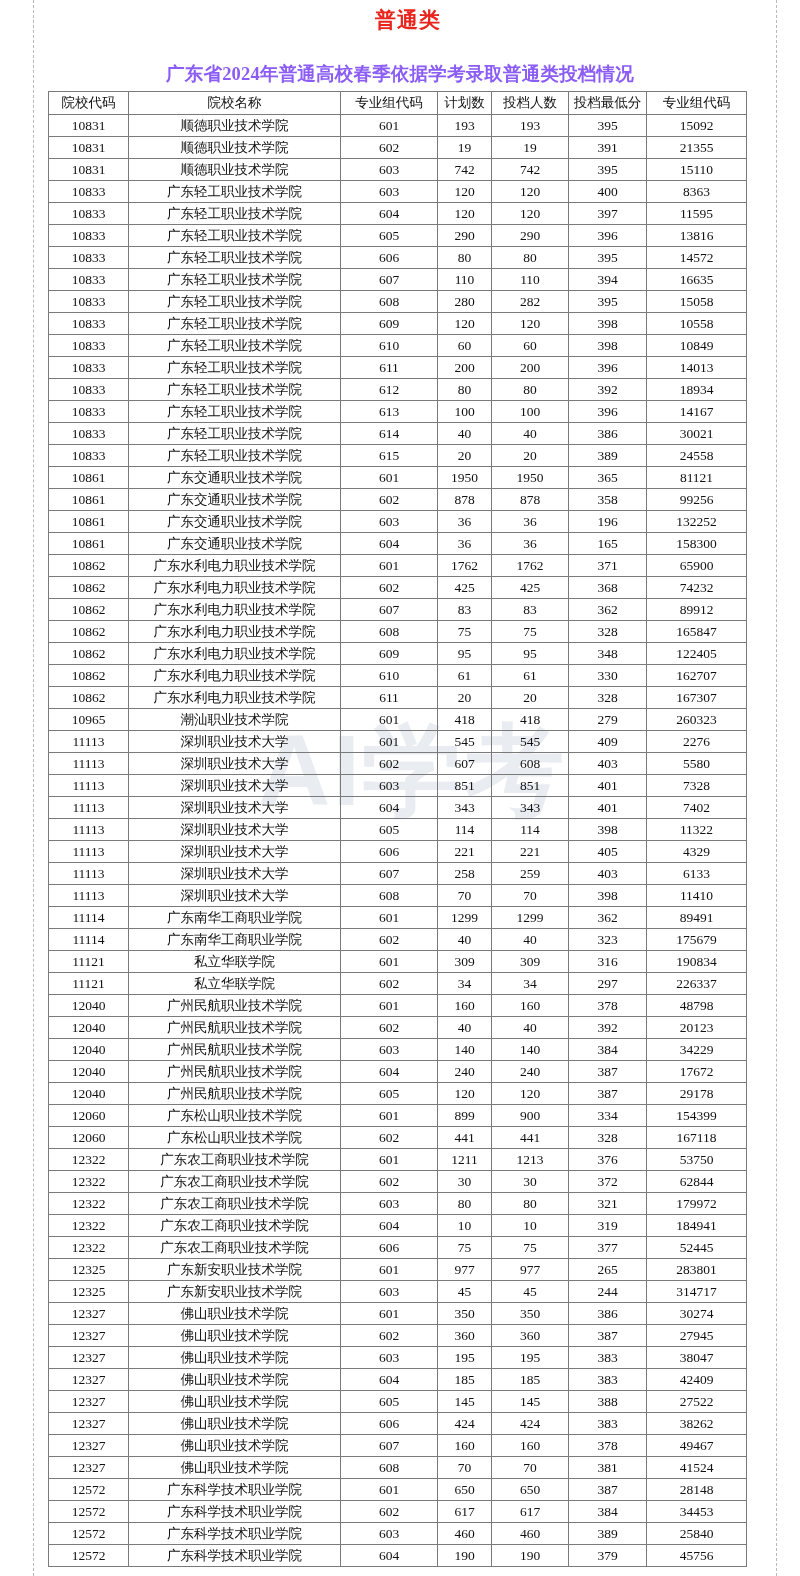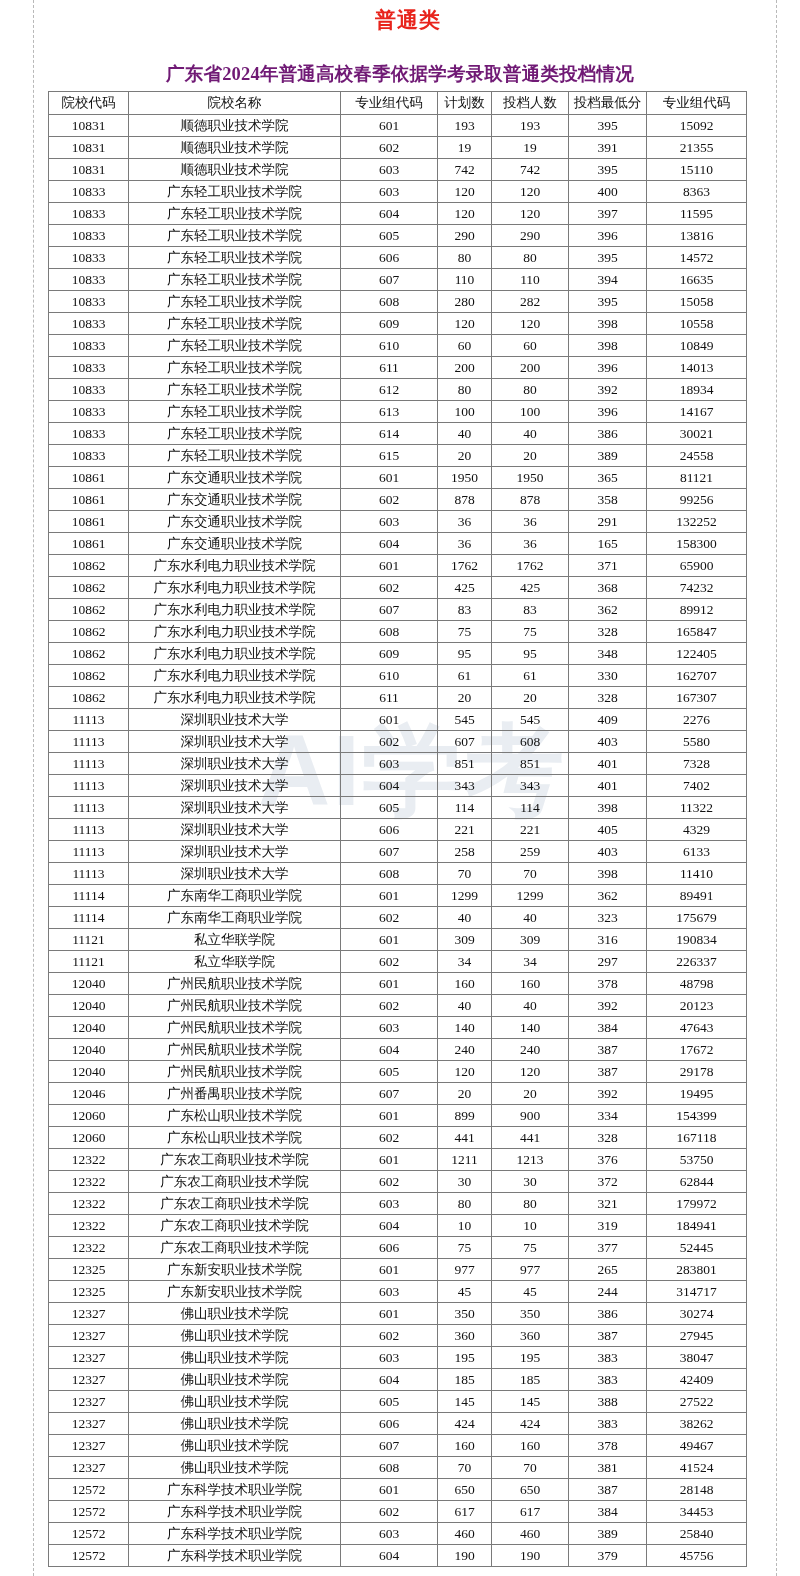--- a/index.html
+++ b/index.html
@@ -40,21 +40,21 @@
     font-family: "Liberation Sans", "DejaVu Sans", sans-serif;
   }
 
   
   .table-caption {
     position: absolute;
     top: 61px;
     left: 0;
     width: 800px;
     text-align: center;
-    color: #701a75;
+    color: #8b5cf6;
     font-size: 18.5px;
     font-weight: bold;
     letter-spacing: 0.2px;
   }
 
   
   .watermark {
     position: absolute;
     left: 236px;
     top: 700px;
@@ -313,21 +313,21 @@
           <td class="admit">878</td>
           <td class="score">358</td>
           <td class="rank">99256</td>
         </tr>
         <tr>
           <td class="code">10861</td>
           <td class="name">广东交通职业技术学院</td>
           <td class="group">603</td>
           <td class="plan">36</td>
           <td class="admit">36</td>
-          <td class="score">291</td>
+          <td class="score">196</td>
           <td class="rank">132252</td>
         </tr>
         <tr>
           <td class="code">10861</td>
           <td class="name">广东交通职业技术学院</td>
           <td class="group">604</td>
           <td class="plan">36</td>
           <td class="admit">36</td>
           <td class="score">165</td>
           <td class="rank">158300</td>
@@ -389,20 +389,29 @@
         <tr>
           <td class="code">10862</td>
           <td class="name">广东水利电力职业技术学院</td>
           <td class="group">611</td>
           <td class="plan">20</td>
           <td class="admit">20</td>
           <td class="score">328</td>
           <td class="rank">167307</td>
         </tr>
         <tr>
+          <td class="code">10965</td>
+          <td class="name">潮汕职业技术学院</td>
+          <td class="group">601</td>
+          <td class="plan">418</td>
+          <td class="admit">418</td>
+          <td class="score">279</td>
+          <td class="rank">260323</td>
+        </tr>
+        <tr>
           <td class="code">11113</td>
           <td class="name">深圳职业技术大学</td>
           <td class="group">601</td>
           <td class="plan">545</td>
           <td class="admit">545</td>
           <td class="score">409</td>
           <td class="rank">2276</td>
         </tr>
         <tr>
           <td class="code">11113</td>
@@ -521,50 +530,41 @@
           <td class="score">392</td>
           <td class="rank">20123</td>
         </tr>
         <tr>
           <td class="code">12040</td>
           <td class="name">广州民航职业技术学院</td>
           <td class="group">603</td>
           <td class="plan">140</td>
           <td class="admit">140</td>
           <td class="score">384</td>
-          <td class="rank">47643</td>
+          <td class="rank">34229</td>
         </tr>
         <tr>
           <td class="code">12040</td>
           <td class="name">广州民航职业技术学院</td>
           <td class="group">604</td>
           <td class="plan">240</td>
           <td class="admit">240</td>
           <td class="score">387</td>
           <td class="rank">17672</td>
         </tr>
         <tr>
           <td class="code">12040</td>
           <td class="name">广州民航职业技术学院</td>
           <td class="group">605</td>
           <td class="plan">120</td>
           <td class="admit">120</td>
           <td class="score">387</td>
           <td class="rank">29178</td>
         </tr>
         <tr>
-          <td class="code">12046</td>
-          <td class="name">广州番禺职业技术学院</td>
-          <td class="group">607</td>
-          <td class="plan">20</td>
-          <td class="admit">20</td>
-          <td class="score">392</td>
-          <td class="rank">19495</td>
-        </tr>
-        <tr>
           <td class="code">12060</td>
           <td class="name">广东松山职业技术学院</td>
           <td class="group">601</td>
           <td class="plan">899</td>
           <td class="admit">900</td>
           <td class="score">334</td>
           <td class="rank">154399</td>
         </tr>
         <tr>
           <td class="code">12060</td>

